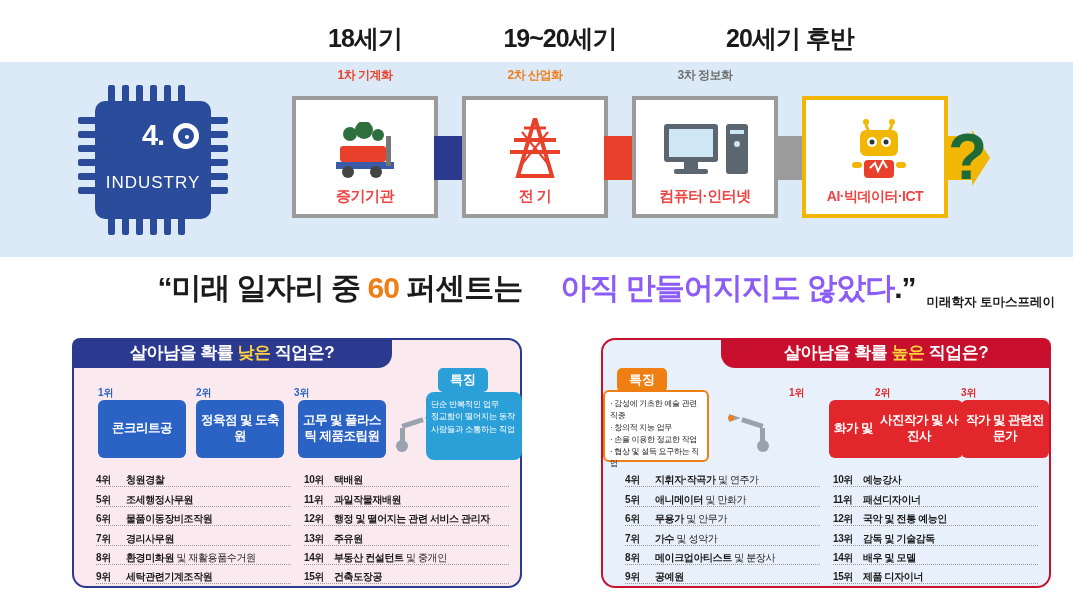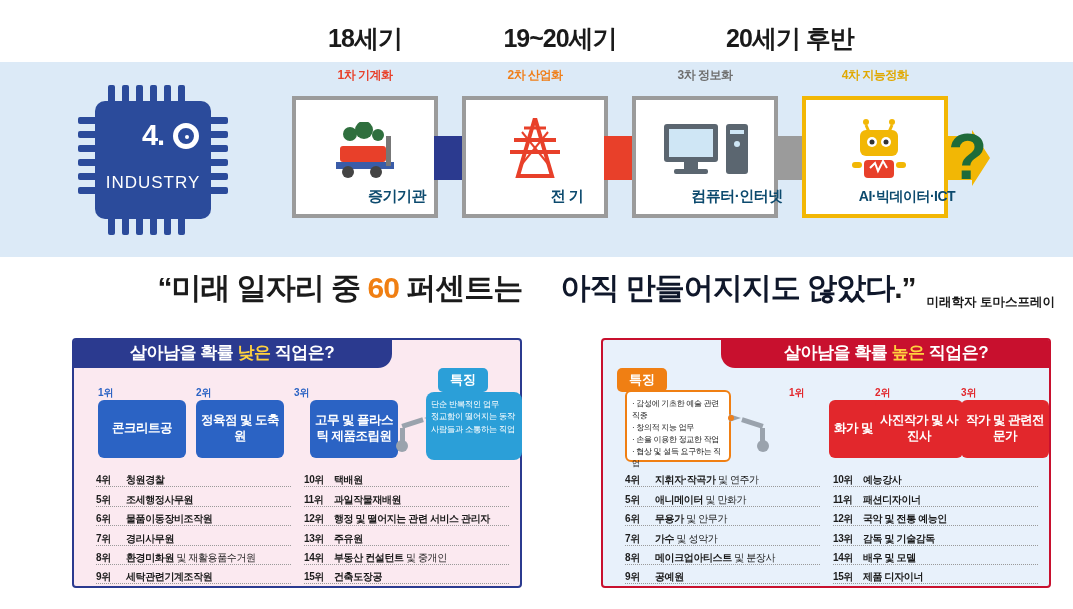--- a/index.html
+++ b/index.html
@@ -24,40 +24,40 @@
   .logo-sub{position:absolute;left:17px;top:88px;width:116px;text-align:center;color:#fff;font-weight:normal;font-size:17px;letter-spacing:1px;}
   .gear{position:absolute;left:95px;top:38px;width:26px;height:26px;border-radius:50%;border:5px solid #fff;box-sizing:border-box;}
   .gear:after{content:"";position:absolute;left:7px;top:7px;width:4px;height:4px;background:#fff;border-radius:50%;}
 
   
   .stage{position:absolute;top:96px;width:146px;height:122px;background:#ffffff;box-sizing:border-box;}
   .s1{left:292px;border:4px solid #9b9b9b;}
   .s2{left:462px;border:4px solid #9b9b9b;}
   .s3{left:632px;border:4px solid #9b9b9b;}
   .s4{left:802px;border:4px solid #f2b705;}
-  .stage-label{position:absolute;bottom:8px;left:0;width:100%;text-align:center;font-size:15px;font-weight:bold;color:#0c4a6e;letter-spacing:-0.5px;margin-left:32px;}
+  .stage-label{position:absolute;bottom:8px;left:0;width:100%;text-align:center;font-size:15px;font-weight:bold;color:#ef4444;letter-spacing:-0.5px;}
   .s4 .stage-label{font-size:14px;}
   .stage-top{position:absolute;top:-33px;left:0;width:100%;text-align:center;font-size:12px;font-weight:bold;letter-spacing:-0.5px;}
   .c-red{color:#e8402a;}
   .c-org{color:#ef7f1a;}
   .c-gray{color:#6f6f6f;}
   .c-yellow{color:#e0a800;}
 
   .arrow{position:absolute;top:130px;width:46px;height:56px;}
   .arrow svg{display:block;}
   .qmark{position:absolute;left:948px;top:120px;font-size:64px;font-weight:bold;color:#1e6b3a;}
 
   
   .quote{position:absolute;left:0;top:268px;width:1073px;text-align:center;font-size:30px;font-weight:bold;color:#1b1b1b;letter-spacing:-1px;}
   .q-orange{color:#f07f13;text-align:center;}
-  .q-blue{color:#0f172a;margin-left:31px;}
+  .q-blue{color:#8b5cf6;margin-left:31px;}
   .quote-src{position:absolute;right:18px;top:294px;font-size:12.5px;color:#1b1b1b;font-weight:bold;}
 
   
-  .panel{position:absolute;top:338px;width:450px;height:250px;border-radius:4px;box-sizing:border-box;}
+  .panel{position:absolute;top:338px;width:450px;height:250px;border-radius:14px;box-sizing:border-box;}
   .panel-left{left:72px;background:#fbe9f0;border:2px solid #2b3a8f;}
   .panel-right{left:601px;background:#e8f1fb;border:2px solid #c8102e;}
   .panel-title{position:absolute;top:0;height:30px;line-height:30px;font-size:17px;font-weight:bold;color:#ffffff;text-align:center;letter-spacing:-0.5px;}
   .ptl{left:-2px;top:-2px;width:320px;background:#2b3a8f;border-radius:8px 0 14px 0;}
   .ptr{right:-2px;top:-2px;width:330px;background:#c8102e;border-radius:0 8px 0 14px;margin-left:8px;}
   .t-yellow{color:#ffd23f;}
 
   
   .card{position:absolute;width:88px;height:58px;border-radius:6px;box-sizing:border-box;display:flex;align-items:center;justify-content:center;text-align:center;font-size:12.5px;font-weight:bold;line-height:1.25;letter-spacing:-0.5px;}
   .card-blue{background:#2b63c4;color:#fff;}
@@ -180,21 +180,20 @@
     </svg>
     <div class="stage-label">컴퓨터·인터넷</div>
   </div>
   <div class="arrow" style="left:774px;">
     <svg width="46" height="56" viewBox="0 0 46 56">
         <polygon points="0,6 28,6 28,0 46,28 28,56 28,50 0,50" fill="#9b9b9b"></polygon>
       </svg>
   </div>
 
   <div class="stage s4">
-    <div class="stage-top c-yellow">4차 지능정화</div>
     <svg class="arm" width="70" height="62" viewBox="0 0 70 62" style="left:38px;top:18px;">
       <circle cx="22" cy="4" r="3" fill="#f2b705"></circle>
         <circle cx="48" cy="4" r="3" fill="#f2b705"></circle>
       <line x1="22" y1="7" x2="25" y2="14" stroke="#f2b705" stroke-width="3"></line>
       <line x1="48" y1="7" x2="45" y2="14" stroke="#f2b705" stroke-width="3"></line>
       <rect x="16" y="12" width="38" height="26" rx="6" fill="#f2b705"></rect>
       <circle cx="28" cy="24" r="5" fill="#fff"></circle>
         <circle cx="42" cy="24" r="5" fill="#fff"></circle>
       <circle cx="28" cy="24" r="2.5" fill="#333"></circle>
         <circle cx="42" cy="24" r="2.5" fill="#333"></circle>
@@ -222,21 +221,21 @@
       <span>살아남을 확률 </span><span class="t-yellow">낮은</span><span> 직업은?</span>
     </div>
 
     <div class="rank rank-blue" style="left:24px;top:46px;">1위</div>
     <div class="card card-blue" style="left:24px;top:60px;text-align:right;">콘크리트공</div>
 
     <div class="rank rank-blue" style="left:122px;top:46px;">2위</div>
     <div class="card card-blue" style="left:122px;top:60px;">정육점 및 도축원</div>
 
     <div class="rank rank-blue" style="left:220px;top:46px;">3위</div>
-    <div class="card card-blue" style="left:236px;top:60px;">고무 및 플라스틱 제품조립원</div>
+    <div class="card card-blue" style="left:224px;top:60px;">고무 및 플라스틱 제품조립원</div>
 
     <svg class="arm" width="46" height="40" viewBox="0 0 46 40" style="left:320px;top:72px;">
       <circle cx="8" cy="34" r="6" fill="#9aa3ad"></circle>
       <rect x="6" y="16" width="5" height="18" fill="#9aa3ad"></rect>
       <rect x="8" y="12" width="22" height="5" fill="#9aa3ad" transform="rotate(-18 8 14)"></rect>
       <polygon points="30,6 42,2 42,10" fill="#9aa3ad"></polygon>
       <circle cx="40" cy="6" r="3" fill="#ef7f1a"></circle>
     </svg>
 
     <div class="feat-tag tag-blue" style="left:364px;top:28px;">특징</div>
@@ -298,21 +297,21 @@
         </div>
     </div>
   </div>
 
   <div class="panel panel-right">
     <div class="panel-title ptr">
       <span>살아남을 확률 </span><span class="t-yellow">높은</span><span> 직업은?</span>
     </div>
 
     <div class="feat-tag tag-orange" style="left:14px;top:28px;">특징</div>
-    <div class="feat-box-orange" style="left: 22px; top: 50px; height: 72px; white-space: pre-line;">· 감성에 기초한 예술 관련 직종
+    <div class="feat-box-orange" style="left: 0; top: 50px; height: 72px; white-space: pre-line;">· 감성에 기초한 예술 관련 직종
 · 창의적 지능 업무
 · 손을 이용한 정교한 작업
 · 협상 및 설득 요구하는 직업</div>
 
     <svg class="arm" width="46" height="40" viewBox="0 0 46 40" style="left:122px;top:72px;">
       <circle cx="38" cy="34" r="6" fill="#9aa3ad"></circle>
       <rect x="35" y="16" width="5" height="18" fill="#9aa3ad"></rect>
       <rect x="16" y="12" width="22" height="5" fill="#9aa3ad" transform="rotate(18 38 14)"></rect>
       <polygon points="16,6 4,2 4,10" fill="#9aa3ad"></polygon>
       <circle cx="6" cy="6" r="3" fill="#ef7f1a"></circle>

